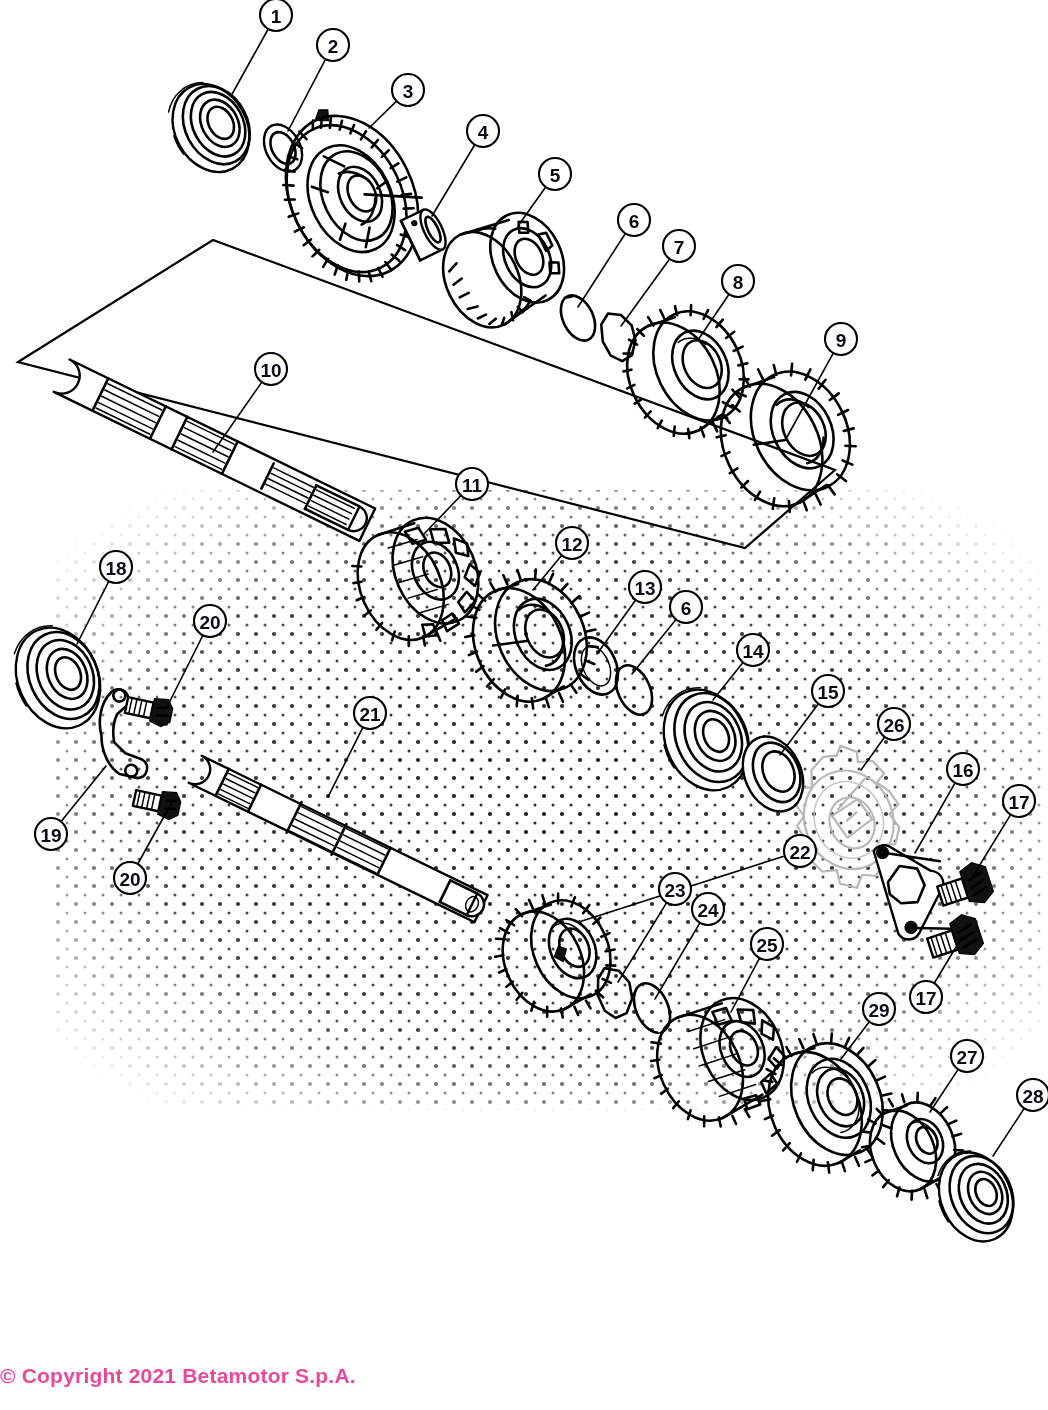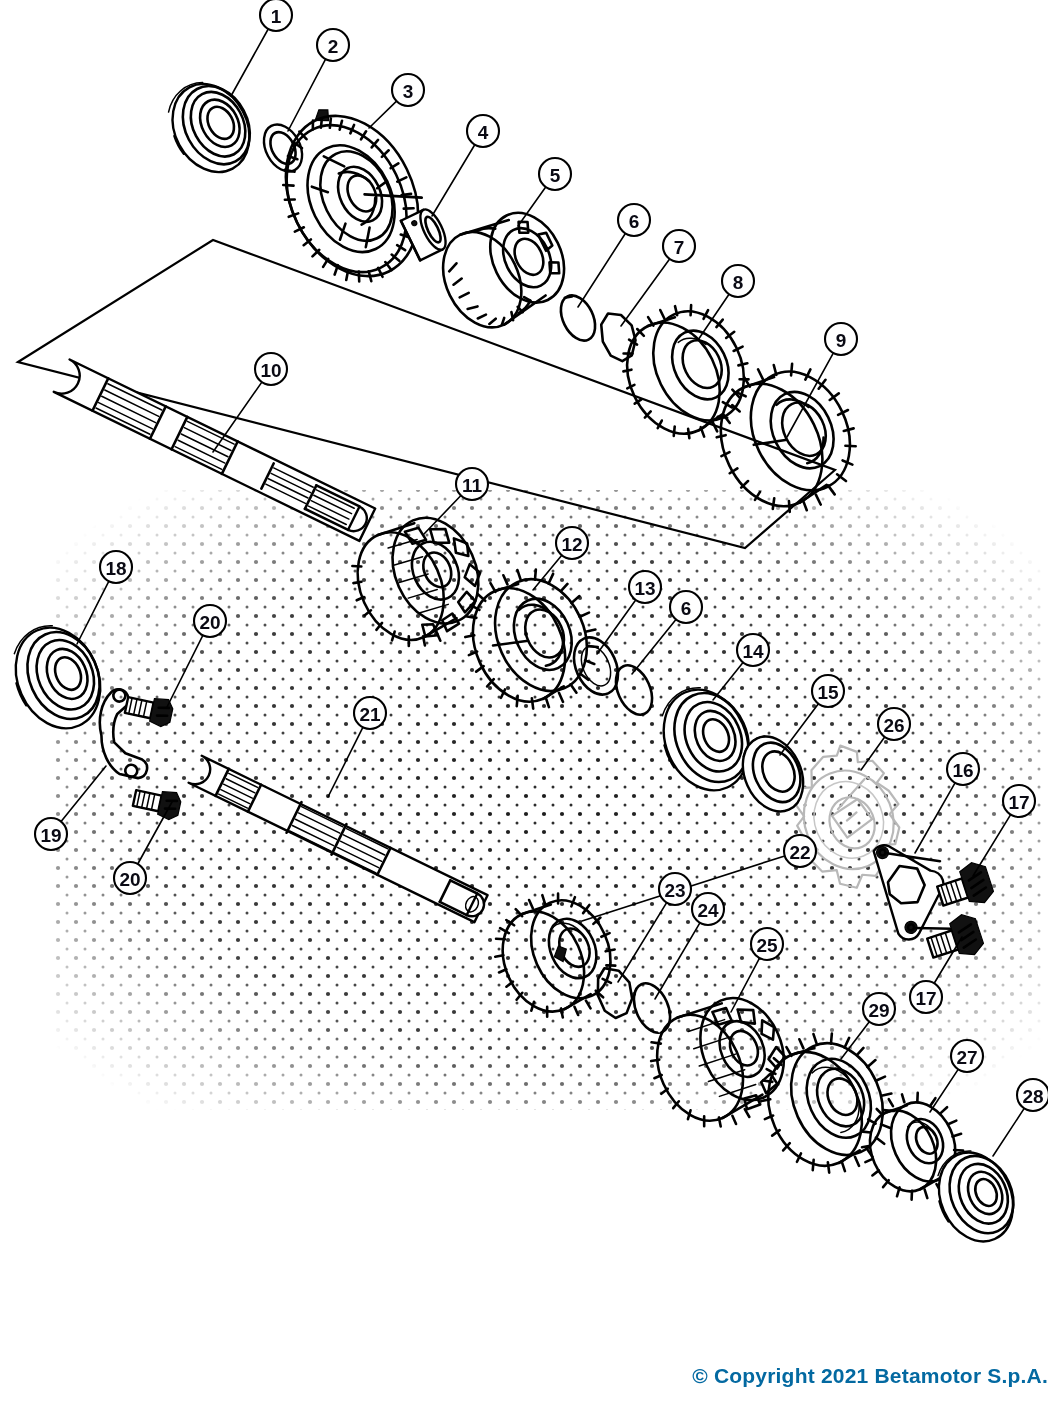--- a/index.html
+++ b/index.html
@@ -18,23 +18,23 @@
   .callout-circle{fill:#ffffff;stroke:#000000;stroke-width:2.1;}
   .leader{stroke:#000000;stroke-width:1.6;fill:none;stroke-linecap:round;}
   .ink{fill:none;stroke:#000000;stroke-width:2.6;stroke-linejoin:round;stroke-linecap:round;}
   .ink-thin{fill:none;stroke:#000000;stroke-width:1.5;stroke-linejoin:round;stroke-linecap:round;}
   .ink-fill{fill:#111111;stroke:#000000;stroke-width:1.2;}
   .white-fill{fill:#ffffff;stroke:#000000;stroke-width:2.4;stroke-linejoin:round;}
   .ghost{fill:none;stroke:#b8b8b8;stroke-width:2.2;stroke-linejoin:round;stroke-linecap:round;}
   .ghost-thin{fill:none;stroke:#c6c6c6;stroke-width:1.5;}
   .plate-outline{fill:none;stroke:#000000;stroke-width:2.2;}
   #copyright{
-    position:absolute;left:0;right:0;bottom:22px;text-align:right;
+    position:absolute;left:0;right:0;bottom:22px;text-align:left;
     font-family:"Liberation Sans", sans-serif;
-    font-weight:bold;font-size:21px;color:#0369a1;letter-spacing:0.2px;
+    font-weight:bold;font-size:21px;color:#ec4899;letter-spacing:0.2px;
   }
 </style>
 </head>
 <body>
 
 <div id="stage">
 
   <svg class="layer" viewBox="0 0 1048 1410">
     <defs>
       <pattern id="halftone" width="18" height="18" patternUnits="userSpaceOnUse">

